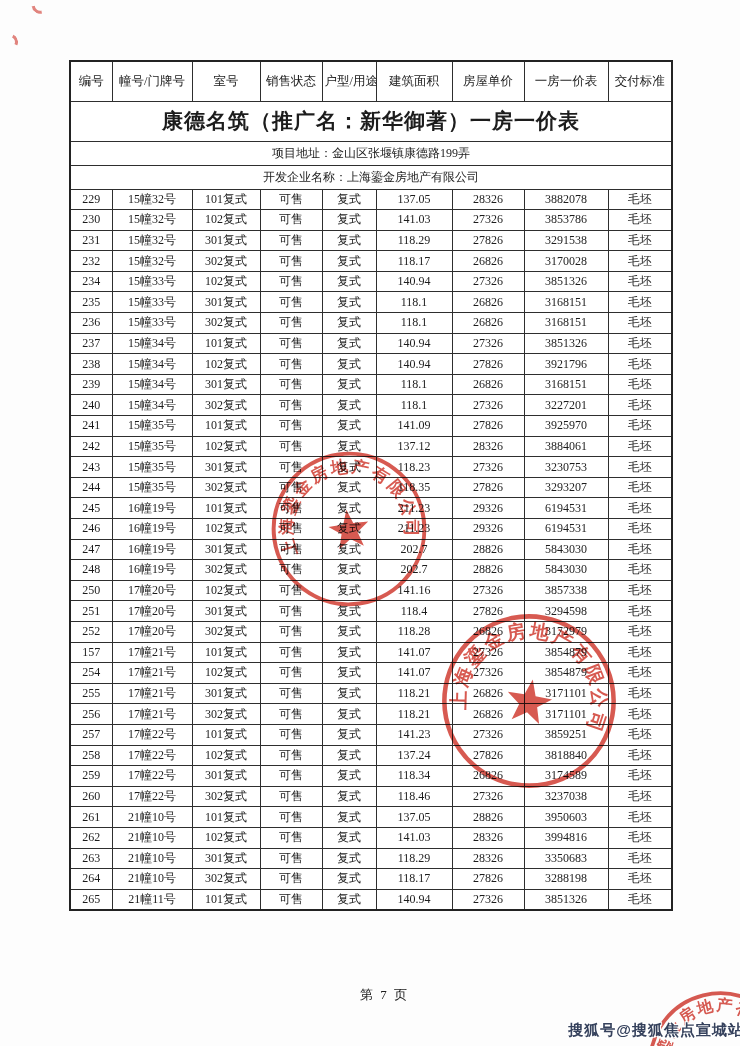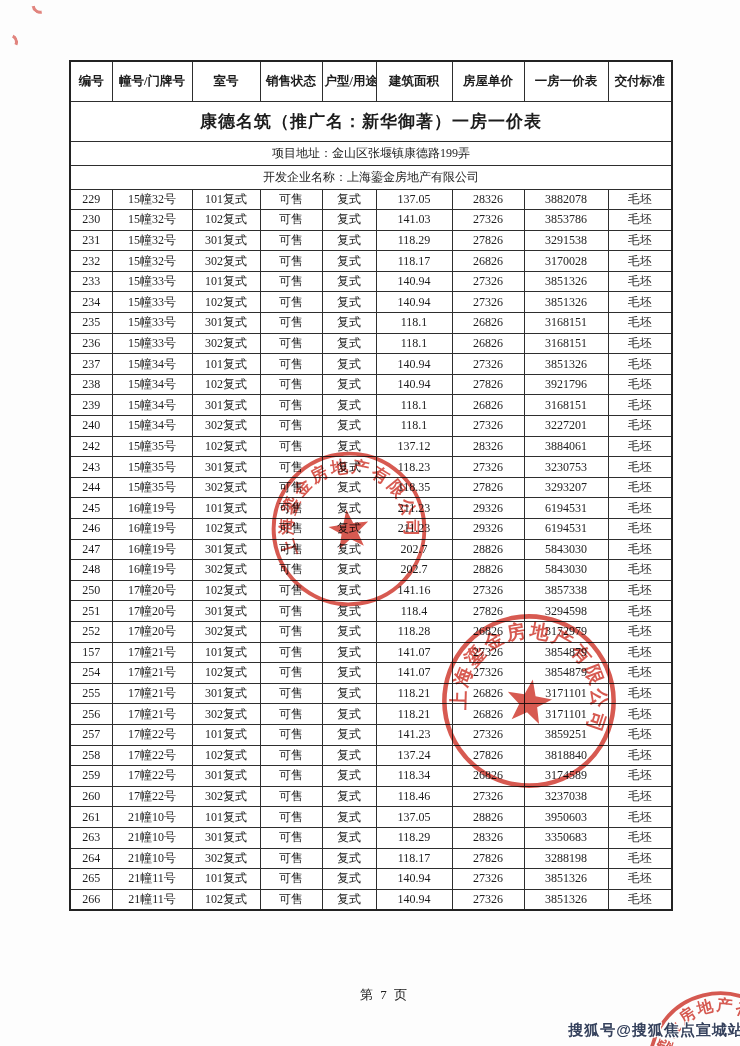--- a/index.html
+++ b/index.html
@@ -16,23 +16,23 @@
   }
   table.price-table {
     width:604px; border-collapse:collapse; table-layout:fixed;
     border:2px solid #232323; background:#fff;
   }
   table.price-table td, table.price-table th {
     border:1px solid #2e2e2e;
     text-align:center; vertical-align:middle;
     padding:0 2px; overflow:hidden; white-space:nowrap;
   }
-  .title-cell { height:40px; font-size:17px; font-weight:bold; letter-spacing:1px; }
+  .title-cell { height:40px; font-size:21px; font-weight:bold; letter-spacing:1px; }
   .meta-cell  { height:24px; font-size:12px;margin-top:8px; }
-  thead th    { height:40px; font-size:12.5px; font-weight:bold; }
+  thead th    { height:40px; font-size:12.5px; font-weight:normal; }
   tbody td    { height:20.6px; font-size:12px; }
   .page-number {
     position:absolute; left:0; top:986px; width:740px;
     text-align:center; font-size:13px; letter-spacing:2px;padding-left:29px;
   }
   
   .seal {
     position:absolute; color:#cf352a; opacity:.82;
     mix-blend-mode:multiply; pointer-events:none;
   }
@@ -145,31 +145,20 @@
           <td>15幢32号</td>
           <td>302复式</td>
           <td>可售</td>
           <td>复式</td>
           <td>118.17</td>
           <td>26826</td>
           <td>3170028</td>
           <td>毛坯</td>
         </tr>
         <tr>
-          <td>233</td>
-          <td>15幢33号</td>
-          <td>101复式</td>
-          <td>可售</td>
-          <td>复式</td>
-          <td>140.94</td>
-          <td>27326</td>
-          <td>3851326</td>
-          <td>毛坯</td>
-        </tr>
-        <tr>
           <td>234</td>
           <td>15幢33号</td>
           <td>102复式</td>
           <td>可售</td>
           <td>复式</td>
           <td>140.94</td>
           <td>27326</td>
           <td>3851326</td>
           <td>毛坯</td>
         </tr>
@@ -230,20 +219,31 @@
         </tr>
         <tr>
           <td>240</td>
           <td>15幢34号</td>
           <td>302复式</td>
           <td>可售</td>
           <td>复式</td>
           <td>118.1</td>
           <td>27326</td>
           <td>3227201</td>
+          <td>毛坯</td>
+        </tr>
+        <tr>
+          <td>241</td>
+          <td>15幢35号</td>
+          <td>101复式</td>
+          <td>可售</td>
+          <td>复式</td>
+          <td>141.09</td>
+          <td>27826</td>
+          <td>3925970</td>
           <td>毛坯</td>
         </tr>
         <tr>
           <td>242</td>
           <td>15幢35号</td>
           <td>102复式</td>
           <td>可售</td>
           <td>复式</td>
           <td>137.12</td>
           <td>28326</td>
@@ -442,20 +442,31 @@
           <td>21幢10号</td>
           <td>101复式</td>
           <td>可售</td>
           <td>复式</td>
           <td>137.05</td>
           <td>28826</td>
           <td>3950603</td>
           <td>毛坯</td>
         </tr>
         <tr>
+          <td>262</td>
+          <td>21幢10号</td>
+          <td>102复式</td>
+          <td>可售</td>
+          <td>复式</td>
+          <td>141.03</td>
+          <td>28326</td>
+          <td>3994816</td>
+          <td>毛坯</td>
+        </tr>
+        <tr>
           <td>263</td>
           <td>21幢10号</td>
           <td>301复式</td>
           <td>可售</td>
           <td>复式</td>
           <td>118.29</td>
           <td>28326</td>
           <td>3350683</td>
           <td>毛坯</td>
         </tr>
@@ -467,31 +478,20 @@
           <td>复式</td>
           <td>118.17</td>
           <td>27826</td>
           <td>3288198</td>
           <td>毛坯</td>
         </tr>
         <tr>
           <td>265</td>
           <td>21幢11号</td>
           <td>101复式</td>
-          <td>可售</td>
-          <td>复式</td>
-          <td>140.94</td>
-          <td>27326</td>
-          <td>3851326</td>
-          <td>毛坯</td>
-        </tr>
-        <tr>
-          <td>266</td>
-          <td>21幢11号</td>
-          <td>102复式</td>
           <td>可售</td>
           <td>复式</td>
           <td>140.94</td>
           <td>27326</td>
           <td>3851326</td>
           <td>毛坯</td>
         </tr>
       </tbody>
   </table>
 </div>

